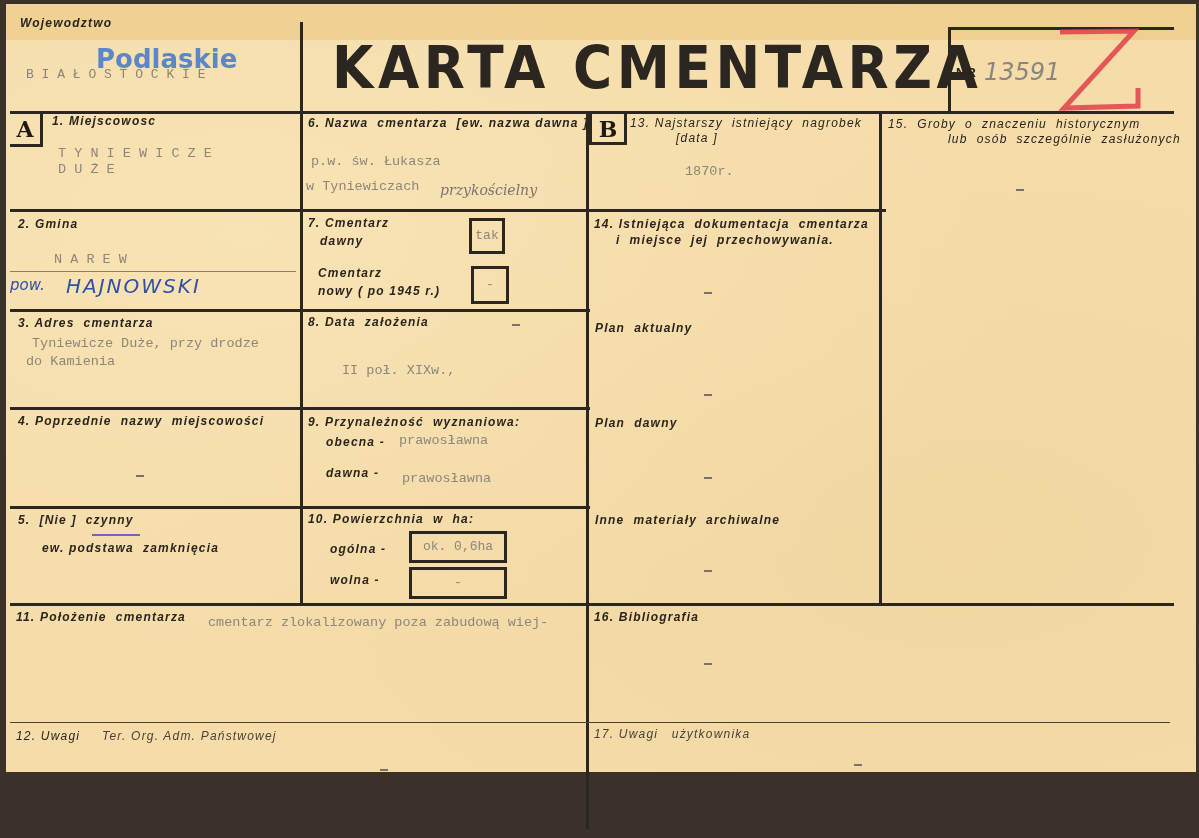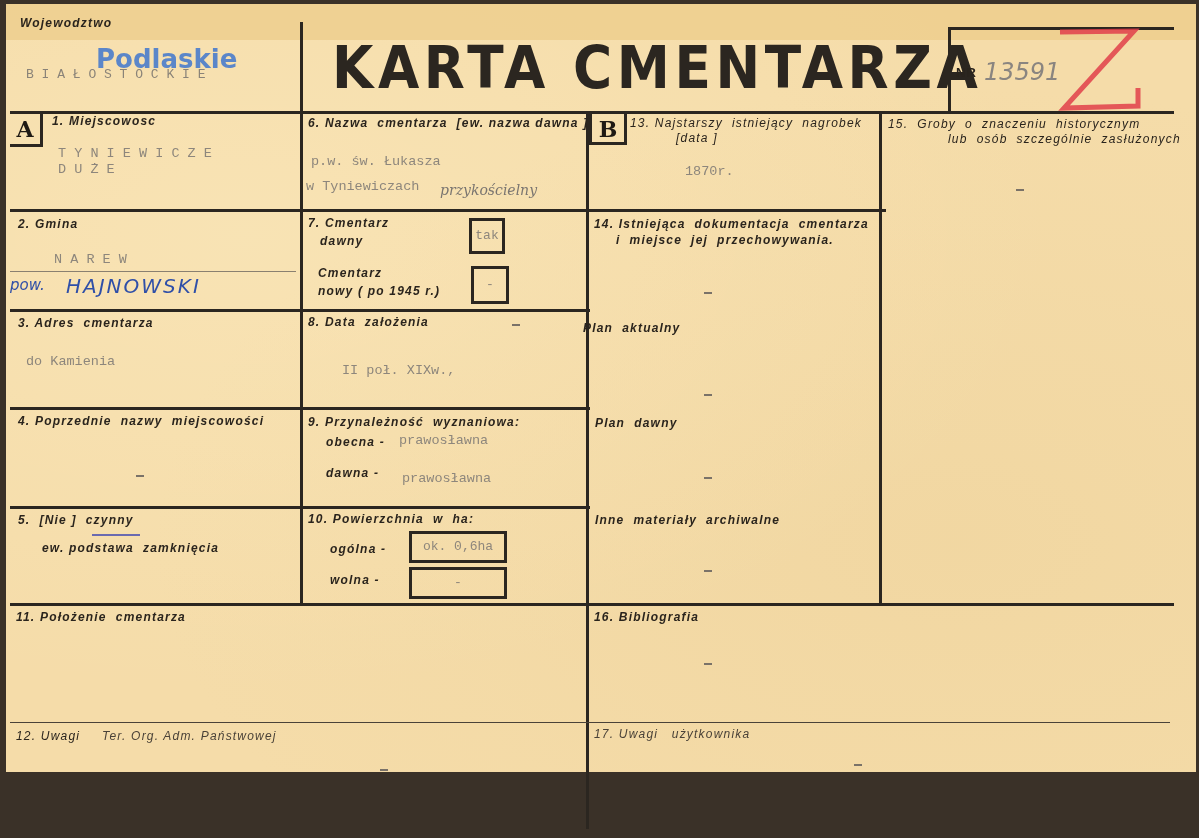--- a/index.html
+++ b/index.html
@@ -104,20 +104,21 @@
   <div class="lbl" style="left:46px;top:110px;">1. Miejscowosc</div>
   <div class="typed" style="left:52px;top:141px;">T Y N I E W I C Z E</div>
   <div class="typed" style="left:52px;top:157px;">D U Ż E</div>
 
   <div class="lbl" style="left:12px;top:213px;">2. Gmina</div>
   <div class="typed" style="left:48px;top:247px;">N A R E W</div>
   <div class="hand" style="left:4px;top:272px;font-size:15px;letter-spacing:0;">pow.</div>
   <div class="hand" style="left:60px;top:270px;">HAJNOWSKI</div>
 
   <div class="lbl" style="left:12px;top:312px;">3. Adres  cmentarza</div>
+  <div class="typed" style="left:26px;top:331px;">Tyniewicze Duże, przy drodze</div>
   <div class="typed" style="left:20px;top:349px;">do Kamienia</div>
 
   <div class="lbl" style="left:12px;top:410px;">4. Poprzednie  nazwy  miejscowości</div>
   <div class="dash" style="left:130px;top:471px;"></div>
 
   <div class="lbl" style="left:12px;top:509px;">5.  [Nie ]  czynny</div>
   <div style="position:absolute;left:86px;top:530px;width:48px;height:2px;background:#6a6ab0;"></div>
   <div class="lbl" style="left:36px;top:537px;">ew. podstawa  zamknięcia</div>
 
   <div class="lbl" style="left:302px;top:112px;">6. Nazwa  cmentarza  [ew. nazwa dawna ]</div>
@@ -142,35 +143,36 @@
   <div class="lbl" style="left:320px;top:462px;">dawna -</div>
   <div class="typed" style="left:396px;top:466px;">prawosławna</div>
 
   <div class="lbl" style="left:302px;top:508px;">10. Powierzchnia  w  ha:</div>
   <div class="lbl" style="left:324px;top:538px;">ogólna -</div>
   <div class="smallbox" style="left:403px;top:527px;width:92px;height:26px;line-height:26px;">ok. 0,6ha</div>
   <div class="lbl" style="left:324px;top:569px;">wolna -</div>
   <div class="smallbox" style="left:403px;top:563px;width:92px;height:26px;line-height:26px;">-</div>
 
   <div class="lbl" style="left:10px;top:606px;">11. Położenie  cmentarza</div>
+  <div class="typed" style="left:202px;top:610px;">cmentarz zlokalizowany poza zabudową wiej-</div>
 
   <div class="lbl" style="left:10px;top:725px;font-weight:normal;">12. Uwagi</div>
   <div class="lbl light" style="left:96px;top:725px;">Ter. Org. Adm. Państwowej</div>
   <div class="dash" style="left:374px;top:765px;"></div>
 
   <div class="letterbox" style="left:583px;top:110px;width:32px;height:28px;border-left:3px solid #2b2620;border-top:none;">B</div>
 
   <div class="lbl" style="left:624px;top:112px;font-weight:normal;">13. Najstarszy  istniejący  nagrobek</div>
   <div class="lbl" style="left:670px;top:127px;font-weight:normal;">[data ]</div>
   <div class="typed" style="left:662px;top:159px;margin-left:17px;">1870r.</div>
 
   <div class="lbl" style="left:588px;top:213px;">14. Istniejąca  dokumentacja  cmentarza</div>
   <div class="lbl" style="left:610px;top:229px;">i  miejsce  jej  przechowywania.</div>
   <div class="dash" style="left:698px;top:288px;"></div>
-  <div class="lbl" style="left:577px;top:317px;">Plan  aktualny</div>
+  <div class="lbl" style="left:589px;top:317px;">Plan  aktualny</div>
   <div class="dash" style="left:698px;top:390px;"></div>
   <div class="lbl" style="left:589px;top:412px;">Plan  dawny</div>
   <div class="dash" style="left:698px;top:473px;"></div>
   <div class="lbl" style="left:589px;top:509px;">Inne  materiały  archiwalne</div>
   <div class="dash" style="left:698px;top:566px;"></div>
 
   <div class="lbl" style="left:882px;top:113px;font-weight:normal;">15.  Groby  o  znaczeniu  historycznym</div>
   <div class="lbl" style="left:906px;top:128px;font-weight:normal;margin-left:36px;">lub  osób  szczególnie  zasłużonych</div>
   <div class="dash" style="left:1010px;top:185px;"></div>
 

